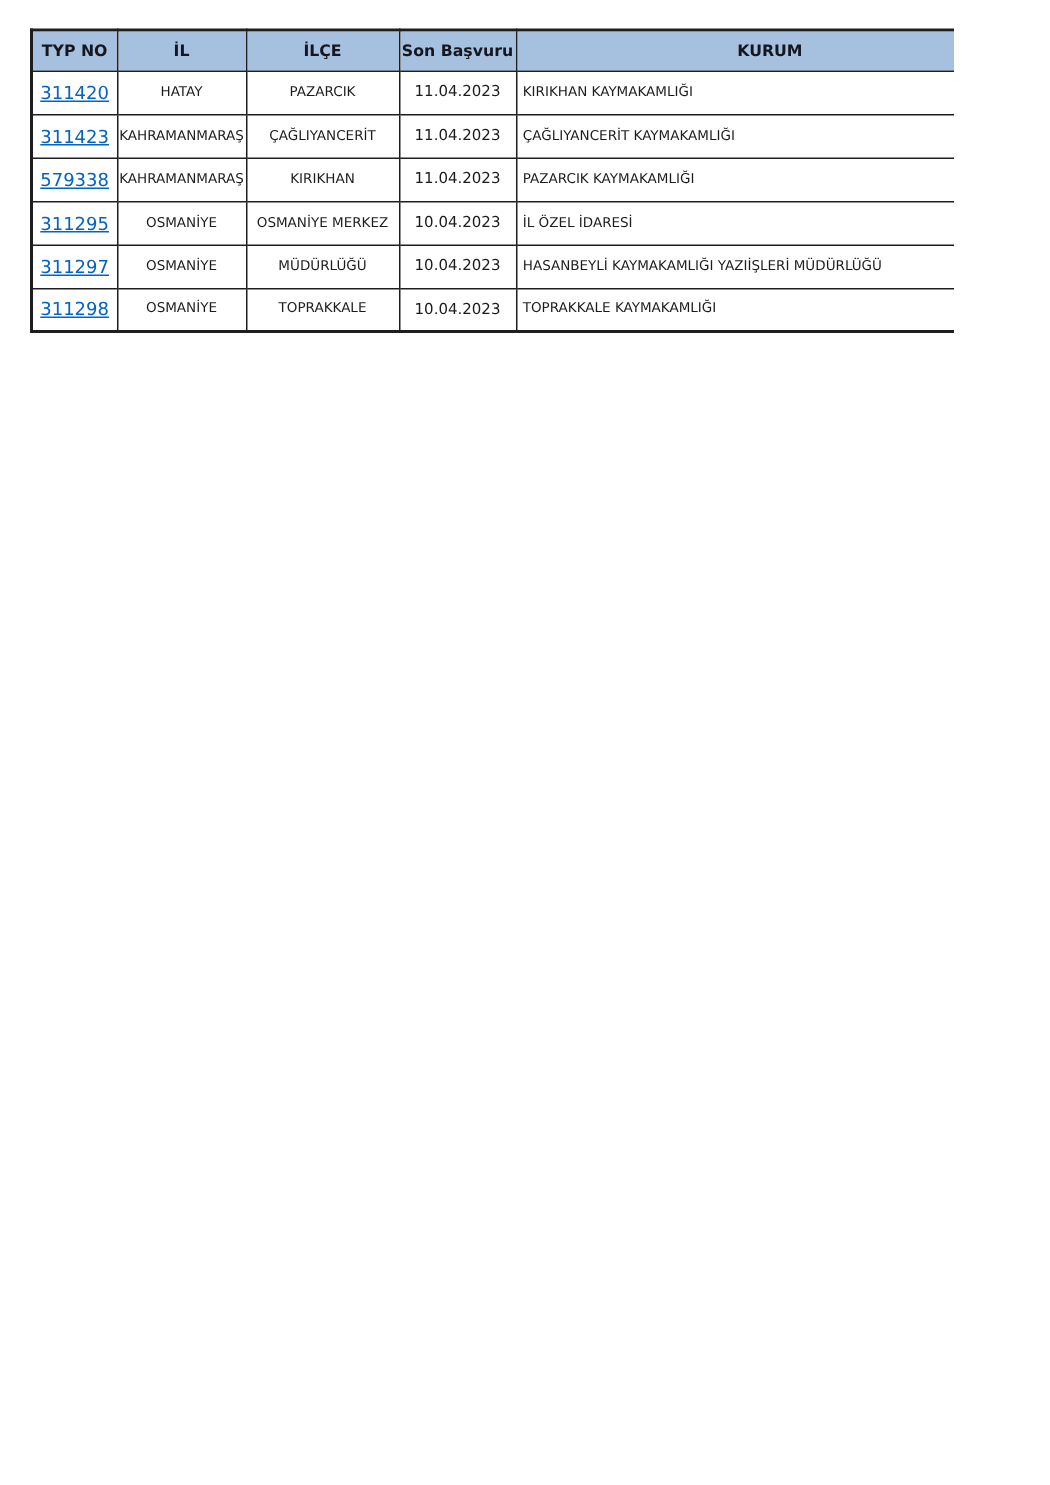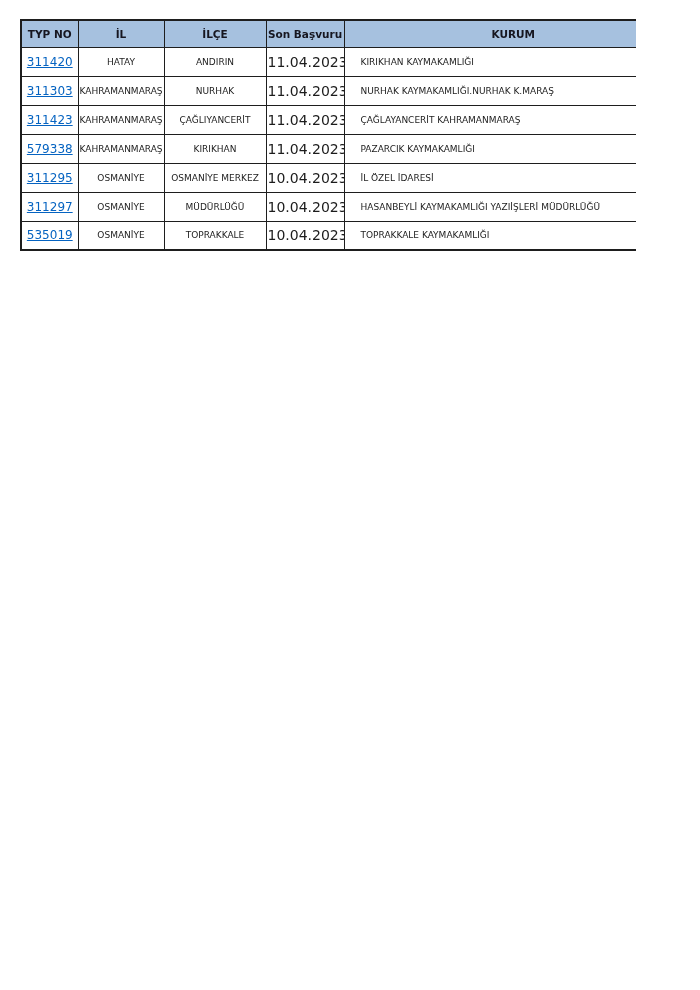--- a/index.html
+++ b/index.html
@@ -45,26 +45,26 @@
     text-align: center;
     vertical-align: middle;
   }
   td.cell {
     color: #1c1c1c;
     font-size: 9px;
     text-align: center;
     vertical-align: middle;
   }
   td.cell-date {
-    font-size: 14px;
+    font-size: 10px;
     margin-left: 24px;
   }
   td.cell-kurum {
     text-align: left;
-    padding-left: 16px;
+    padding-left: 4px;
   }
   td.cell-typ a {
     color: var(--link-color, #0563c1);
     font-size: 12px;
     text-decoration: underline;
     cursor: pointer;
   }
 </style>
 </head>
 <body>
@@ -84,37 +84,30 @@
         <th class="col-header">İL</th>
         <th class="col-header">İLÇE</th>
         <th class="col-header">Son Başvuru</th>
         <th class="col-header">KURUM</th>
       </tr>
     </thead>
     <tbody>
       <tr>
         <td class="cell cell-typ"><a>311420</a></td>
         <td class="cell">HATAY</td>
-        <td class="cell">ANDIRIN</td>
+        <td class="cell">PAZARCIK</td>
         <td class="cell cell-date">11.04.2023</td>
         <td class="cell cell-kurum">KIRIKHAN KAYMAKAMLIĞI</td>
-      </tr>
-      <tr>
-        <td class="cell cell-typ"><a>311303</a></td>
-        <td class="cell">KAHRAMANMARAŞ</td>
-        <td class="cell">NURHAK</td>
-        <td class="cell cell-date">11.04.2023</td>
-        <td class="cell cell-kurum">NURHAK KAYMAKAMLIĞI.NURHAK K.MARAŞ</td>
       </tr>
       <tr>
         <td class="cell cell-typ"><a>311423</a></td>
         <td class="cell">KAHRAMANMARAŞ</td>
         <td class="cell">ÇAĞLIYANCERİT</td>
         <td class="cell cell-date">11.04.2023</td>
-        <td class="cell cell-kurum">ÇAĞLAYANCERİT KAHRAMANMARAŞ</td>
+        <td class="cell cell-kurum">ÇAĞLIYANCERİT KAYMAKAMLIĞI</td>
       </tr>
       <tr>
         <td class="cell cell-typ"><a>579338</a></td>
         <td class="cell">KAHRAMANMARAŞ</td>
         <td class="cell">KIRIKHAN</td>
         <td class="cell cell-date">11.04.2023</td>
         <td class="cell cell-kurum">PAZARCIK KAYMAKAMLIĞI</td>
       </tr>
       <tr>
         <td class="cell cell-typ"><a>311295</a></td>
@@ -124,21 +117,21 @@
         <td class="cell cell-kurum">İL ÖZEL İDARESİ</td>
       </tr>
       <tr>
         <td class="cell cell-typ"><a>311297</a></td>
         <td class="cell">OSMANİYE</td>
         <td class="cell">MÜDÜRLÜĞÜ</td>
         <td class="cell cell-date">10.04.2023</td>
         <td class="cell cell-kurum">HASANBEYLİ KAYMAKAMLIĞI YAZIİŞLERİ MÜDÜRLÜĞÜ</td>
       </tr>
       <tr>
-        <td class="cell cell-typ"><a>535019</a></td>
+        <td class="cell cell-typ"><a>311298</a></td>
         <td class="cell">OSMANİYE</td>
         <td class="cell">TOPRAKKALE</td>
         <td class="cell cell-date">10.04.2023</td>
         <td class="cell cell-kurum">TOPRAKKALE KAYMAKAMLIĞI</td>
       </tr>
     </tbody>
   </table>
 </div>
 
 </body></html>

